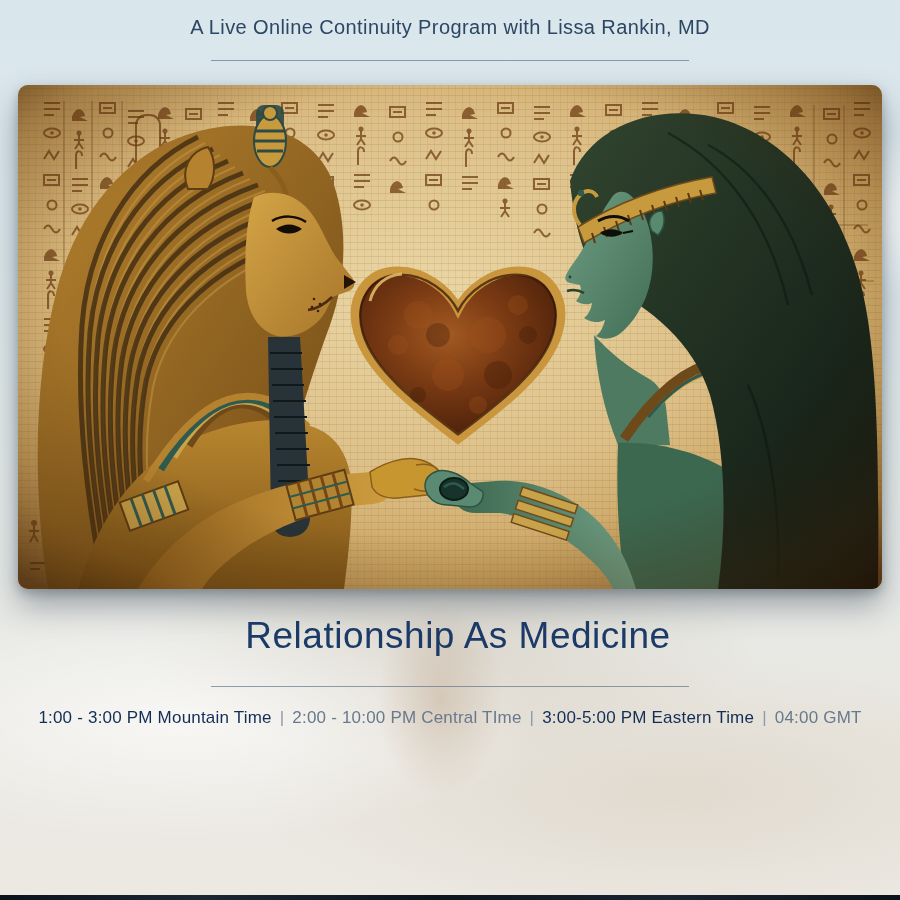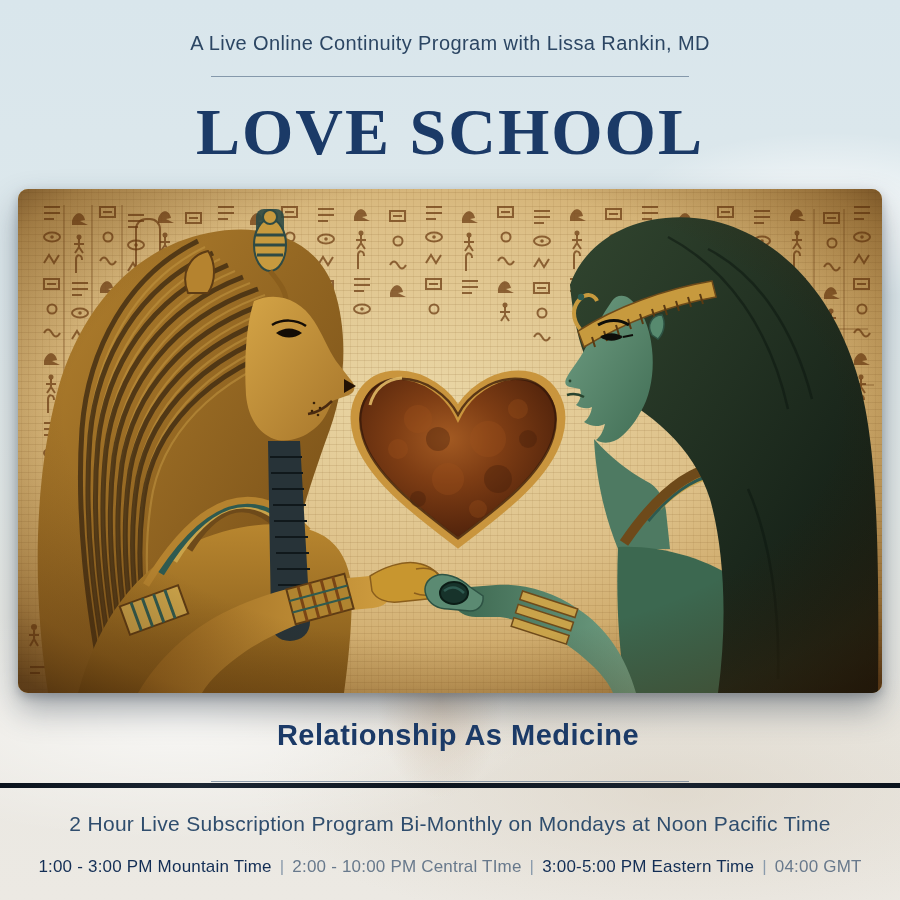--- a/index.html
+++ b/index.html
@@ -6,39 +6,39 @@
   body{
     font-family:"Liberation Sans",sans-serif;
     background:
       radial-gradient(300px 120px at 92% 24%, rgba(255,255,255,.85), transparent 70%),
       radial-gradient(90px 140px at 440px 700px, rgba(150,105,60,.22), transparent 70%),
       radial-gradient(600px 200px at 20% 80%, rgba(255,255,255,.65), transparent 60%),
       radial-gradient(700px 230px at 75% 88%, rgba(216,206,190,.55), transparent 60%),
       radial-gradient(520px 190px at 50% 72%, rgba(190,172,150,.28), transparent 60%),
       linear-gradient(#d9e6ec 0%, #dde8ec 30%, #e4eae9 55%, #eae8e2 80%, #ece9e3 100%);
   }
-  .page{position:relative;width:900px;height:772px;text-align:center;margin-top:16px;}
+  .page{position:relative;width:900px;height:900px;text-align:center;}
   .kicker{
     margin:0;padding-top:16px;font-size:20px;letter-spacing:.4px;
     color:#2c4663;font-weight:400;
   }
   .divider{width:478px;height:1px;margin:21px auto 0;background:rgba(88,110,136,.65);}
   .divider.bottom{margin-top:29px;}
   .title{
     margin:22px 0 0;font-family:"Liberation Serif",serif;font-weight:700;
     font-size:66px;line-height:1;letter-spacing:2px;color:#1b3a67;
   }
   .hero{
     margin:24px auto 0;width:864px;height:504px;border-radius:10px;overflow:hidden;
     box-shadow:0 16px 32px rgba(45,58,72,.42), 0 4px 10px rgba(45,58,72,.28);
     background:#d8bf8a;
   }
   .hero svg{display:block;width:864px;height:504px;}
   .subheading{
-    margin:26px 0 0;font-size:29px;font-weight:700;letter-spacing:.5px;color:#1b3a67;padding-left:16px;
+    margin:26px 0 0;font-size:37px;font-weight:400;letter-spacing:.5px;color:#1b3a67;padding-left:16px;
   }
   .program-line{margin:30px 0 0;font-size:21px;letter-spacing:.3px;color:#2f4d6d;}
   .times{margin:21px 0 0;font-size:17px;color:#68798c;letter-spacing:.2px;}
   .times .strong{font-weight:400;color:#132e55;}
   .times .sep{margin:0 8px;color:#8a9bac;font-weight:400;}
   .bottom-strip{
     position:absolute;left:0;bottom:0;width:900px;height:5px;
     background:linear-gradient(90deg,#0a121c,#1c2734 22%,#0c141e 48%,#19232f 74%,#0a121c);
   }
   
@@ -48,21 +48,20 @@
   .mane-line{fill:none;stroke:#3e2b12;stroke-width:5;opacity:.8;}
   .mane-hi{fill:none;stroke:#c59a44;stroke-width:2.2;opacity:.5;}
 </style>
 </head>
 <body>
 
 <div class="page">
 
   <p class="kicker">A Live Online Continuity Program with Lissa Rankin, MD</p>
   <div class="divider top"></div>
-  <h1 class="title">LOVE SCHOOL</h1>
 
   <figure class="hero" style="margin-left:auto;margin-right:auto;" role="img" aria-label="Egyptian papyrus style painting: the golden lion-headed goddess Sekhmet on the left and a green-skinned goddess on the right face each other, their hands meeting beneath a large carved heart, with rows of hieroglyphics across the top">
     <svg viewBox="0 0 864 504" xmlns="http://www.w3.org/2000/svg">
       <defs>
         <radialGradient id="papyrusG" cx="47%" cy="42%" r="78%">
           <stop offset="0%" stop-color="#ead7a6"></stop>
             <stop offset="45%" stop-color="#ddc088"></stop>
           <stop offset="72%" stop-color="#c9a260"></stop>
             <stop offset="90%" stop-color="#a87c3c"></stop>
           <stop offset="100%" stop-color="#8a5f2c"></stop>
@@ -440,20 +439,19 @@
             <circle cx="510" cy="250" r="9"></circle>
         </g>
       </g>
 
       <rect width="864" height="504" fill="url(#vigG)"></rect>
     </svg>
   </figure>
 
   <h2 class="subheading">Relationship As Medicine</h2>
   <div class="divider bottom"></div>
-  <p class="program-line">2 Hour Live Subscription Program Bi-Monthly on Mondays at Noon Pacific Time</p>
 
   <p class="times">
     <span class="tz strong">1:00 - 3:00 PM Mountain Time</span><span class="sep">|</span><span class="tz">2:00 - 10:00 PM Central TIme</span><span class="sep">|</span><span class="tz strong">3:00-5:00 PM Eastern Time</span><span class="sep">|</span><span class="tz">04:00 GMT</span>
   </p>
 
   <div class="bottom-strip"></div>
 </div>
 
 </body></html>

